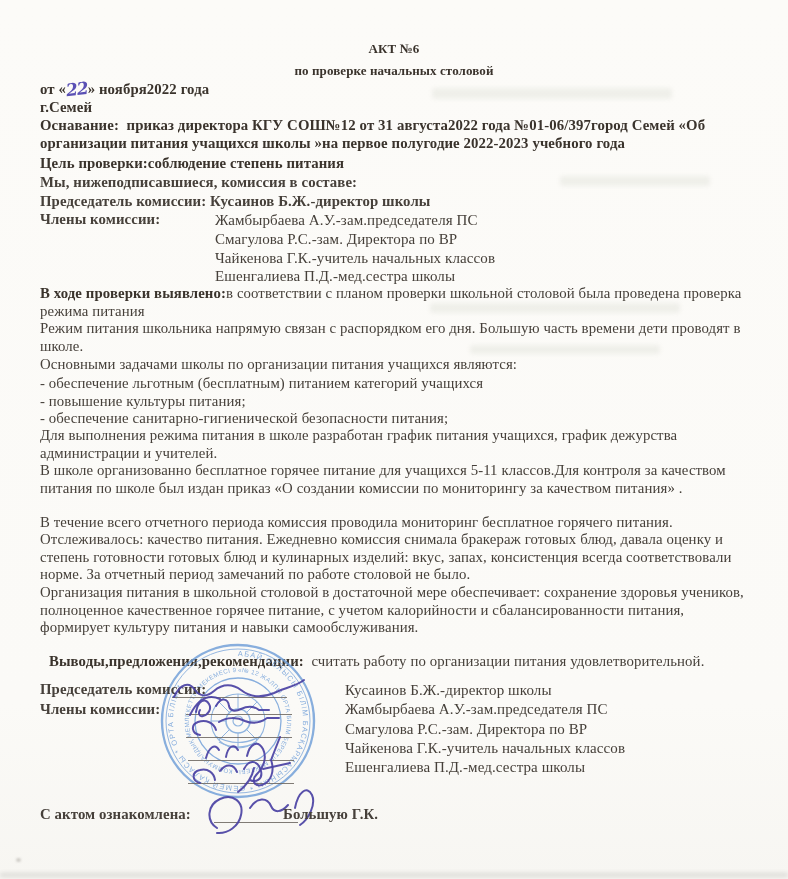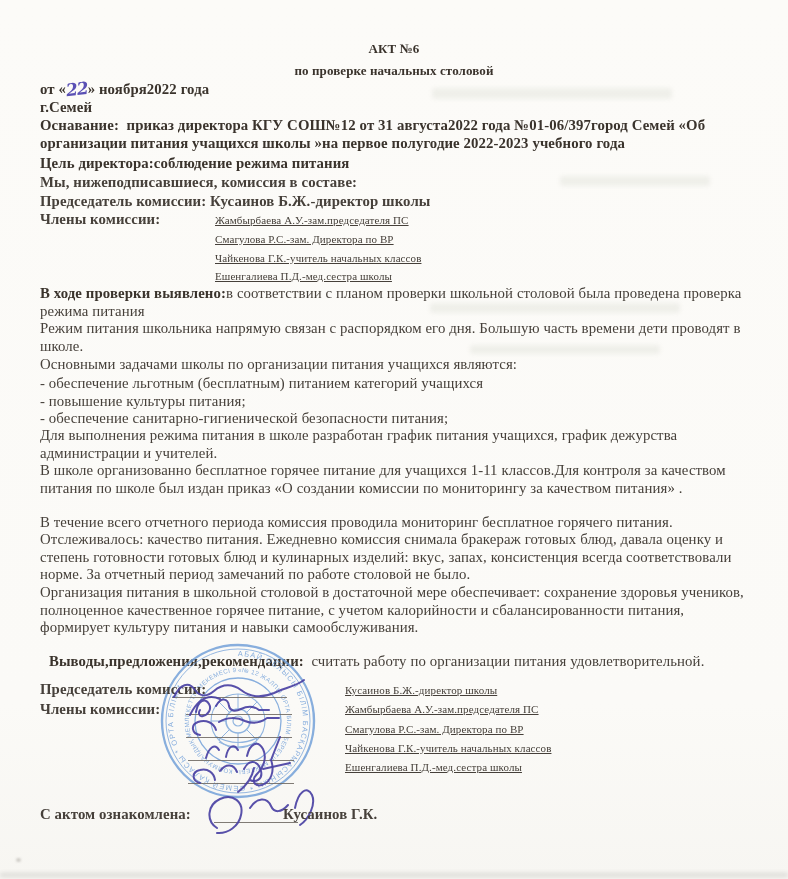--- a/index.html
+++ b/index.html
@@ -8,21 +8,21 @@
     background:linear-gradient(180deg,#fcfbf8 0%,#fbfaf7 80%,#f7f6f2 100%);
     font-family:"Liberation Serif","DejaVu Serif",serif;
     color:#46403a;
   }
   .abs{position:absolute;}
   .line{font-size:14.8px;line-height:17.5px;letter-spacing:.1px;white-space:nowrap;font-weight:bold;}
   .para{font-size:14.8px;line-height:17.6px;letter-spacing:.1px;margin:0;left:40px;width:717px;}
   .b{font-weight:bold;color:#3a332c;}
   .center{left:0;width:100%;text-align:center;}
   .title{font-size:13px;}
-  .names-col{font-size:11px;line-height:18.8px;letter-spacing:.1px;text-decoration:underline;}
+  .names-col{font-size:15px;line-height:18.8px;letter-spacing:.1px;}
   .names-col div{white-space:nowrap;}
   .sig-names{line-height:19.3px;}
   .hand{
     display:inline-block;color:#5a50b4;font-style:italic;font-weight:bold;
     font-size:17px;transform:rotate(-7deg) translateY(1px);
     font-family:"DejaVu Serif",serif;letter-spacing:-1px;
   }
   .sig-underline{position:absolute;height:1px;background:#6b655e;opacity:.85;}
   .artifact{position:absolute;background:#97a088;opacity:.12;filter:blur(2px);border-radius:3px;}
   .edge-shadow{position:absolute;left:0;bottom:2px;width:100%;height:4px;background:#8a8a85;opacity:.25;filter:blur(2px);}
@@ -40,21 +40,21 @@
 <div class="abs line b" style="top:80px;left:40px">
   <span>от «</span><span class="hand">22</span><span>» ноября2022 года</span>
 </div>
 <div class="abs line b" style="top:99px;left:40px">г.Семей</div>
 
 <p class="abs para b" style="top:117px">
   <span>Оснавание:</span>&nbsp;
   <span>приказ директора КГУ СОШ№12 от 31 августа2022 года №01-06/397город Семей «Об организации питания учащихся школы »на первое полугодие 2022-2023 учебного года</span>
 </p>
 
-<div class="abs line b" style="top:155px;left:40px">Цель директора:соблюдение режима питания</div>
+<div class="abs line b" style="top:155px;left:40px">Цель проверки:соблюдение степень питания</div>
 <div class="abs line" style="top:174px;left:40px">Мы, нижеподписавшиеся, комиссия в составе:</div>
 
 <div class="abs line" style="top:193px;left:40px">
   <span>Председатель комиссии:</span>
   <span>Кусаинов Б.Ж.-директор школы</span>
 </div>
 
 <div class="abs line" style="top:211px;left:40px">Члены комиссии:</div>
 <div class="abs names-col" style="top:211px;left:215px">
   <div>Жамбырбаева А.У.-зам.председателя ПС</div>
@@ -64,21 +64,21 @@
 </div>
 
 <p class="abs para" style="top:285px"><span class="b">В ходе проверки выявлено:</span><span>в соответствии с планом проверки  школьной столовой была проведена проверка режима питания</span></p>
 
 <p class="abs para" style="top:320px">Режим питания школьника напрямую связан с распорядком его дня. Большую часть времени дети проводят в школе.</p>
 <p class="abs para" style="top:356px">Основными задачами  школы по организации питания учащихся являются:</p>
 <p class="abs para" style="top:375px">- обеспечение льготным (бесплатным) питанием категорий учащихся</p>
 <p class="abs para" style="top:393px">- повышение культуры питания;</p>
 <p class="abs para" style="top:410px">- обеспечение санитарно-гигиенической безопасности питания;</p>
 <p class="abs para" style="top:427px">Для выполнения режима питания в школе разработан график питания учащихся, график дежурства администрации и учителей.</p>
-<p class="abs para" style="top:462px">В школе организованно бесплатное горячее питание для учащихся 1-11 классов.Для контроля за качеством питания по школе  был издан приказ «О создании комиссии по мониторингу за качеством питания» .</p>
+<p class="abs para" style="top:462px">В школе организованно бесплатное горячее питание для учащихся 5-11 классов.Для контроля за качеством питания по школе  был издан приказ «О создании комиссии по мониторингу за качеством питания» .</p>
 <p class="abs para" style="top:514px">В течение всего отчетного периода комиссия проводила мониторинг бесплатное горячего питания.</p>
 <p class="abs para" style="top:531px">Отслеживалось: качество питания. Ежедневно комиссия снимала бракераж готовых блюд, давала  оценку и степень готовности готовых блюд и кулинарных изделий: вкус, запах, консистенция всегда соответствовали норме. За отчетный период замечаний по работе столовой не было.</p>
 <p class="abs para" style="top:584px">Организация питания в школьной столовой в достаточной мере обеспечивает: сохранение здоровья учеников, полноценное качественное горячее питание, с учетом калорийности и сбалансированности питания, формирует культуру питания и навыки самообслуживания.</p>
 
 <p class="abs para" style="top:653px;left:49px">
   <span class="b">Выводы,предложения,рекомендации:</span>&nbsp;
   <span>считать работу по организации питания удовлетворительной.</span>
 </p>
 
 <svg class="stamp" style="left:153px;top:636px" width="170" height="170" viewBox="0 0 170 170">
@@ -125,20 +125,20 @@
   <path d="M60,80 c-8,-1 -10,-10 -2,-13 c8,-3 16,1 18,8 m3,-8 c8,-5 18,-5 26,-1 c7,3 15,2 22,-3 l12,0"></path>
   <path d="M66,103 c3,-11 9,-15 13,-8 m7,7 c2,-11 8,-14 12,-7 m9,6 c3,-13 11,-16 16,-7 c4,8 1,18 -6,25 c-6,6 -3,13 5,11 c9,-3 13,-14 9,-25 l9,-23"></path>
   <path d="M60,128 c-8,-2 -9,-11 0,-13 c8,-2 14,3 15,10 m5,-9 c6,-8 14,-7 17,1 m7,-3 c5,-10 14,-9 17,2 c2,8 -5,12 -11,9 m13,-11 l27,-6 M98,137 c8,-6 14,-14 16,-24"></path>
 </svg>
 
 <div class="abs line" style="top:806px;left:40px">С актом ознакомлена:</div>
 <div class="sig-underline" style="top:822px;left:214px;width:84px"></div>
 <svg class="ink" style="left:200px;top:780px" width="130" height="62" viewBox="0 0 130 62">
   <path d="M17,48 c-11,-7 -10,-23 3,-29 c13,-6 24,3 21,16 c-2,11 -13,19 -24,18 m33,-25 c7,-11 17,-11 21,-2 c3,7 10,7 17,-1 m7,3 c3,-16 12,-23 17,-13 c4,9 -3,24 -12,30"></path>
 </svg>
-<div class="abs line" style="top:806px;left:283px">Кусаинов Г.К.</div>
+<div class="abs line" style="top:806px;left:283px">Большую Г.К.</div>
 
 <div class="artifact" style="top:88px;left:432px;width:240px;height:11px"></div>
 <div class="artifact" style="top:176px;left:560px;width:150px;height:10px"></div>
 <div class="artifact" style="top:303px;left:430px;width:250px;height:10px"></div>
 <div class="artifact" style="top:345px;left:470px;width:190px;height:9px"></div>
 <div class="dot" style="top:858px;left:16px"></div>
 <div class="edge-shadow"></div>
 
 </body></html>

